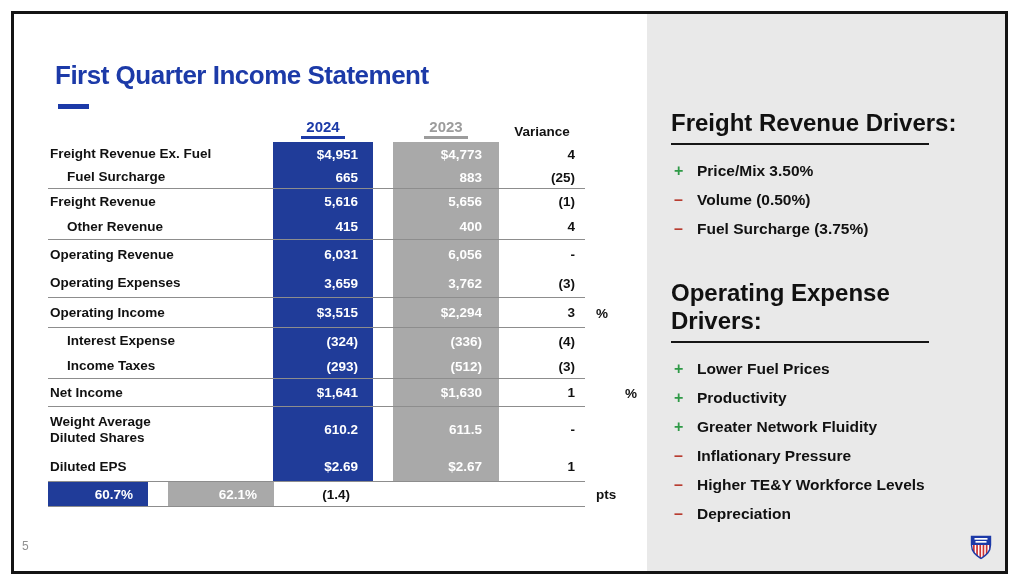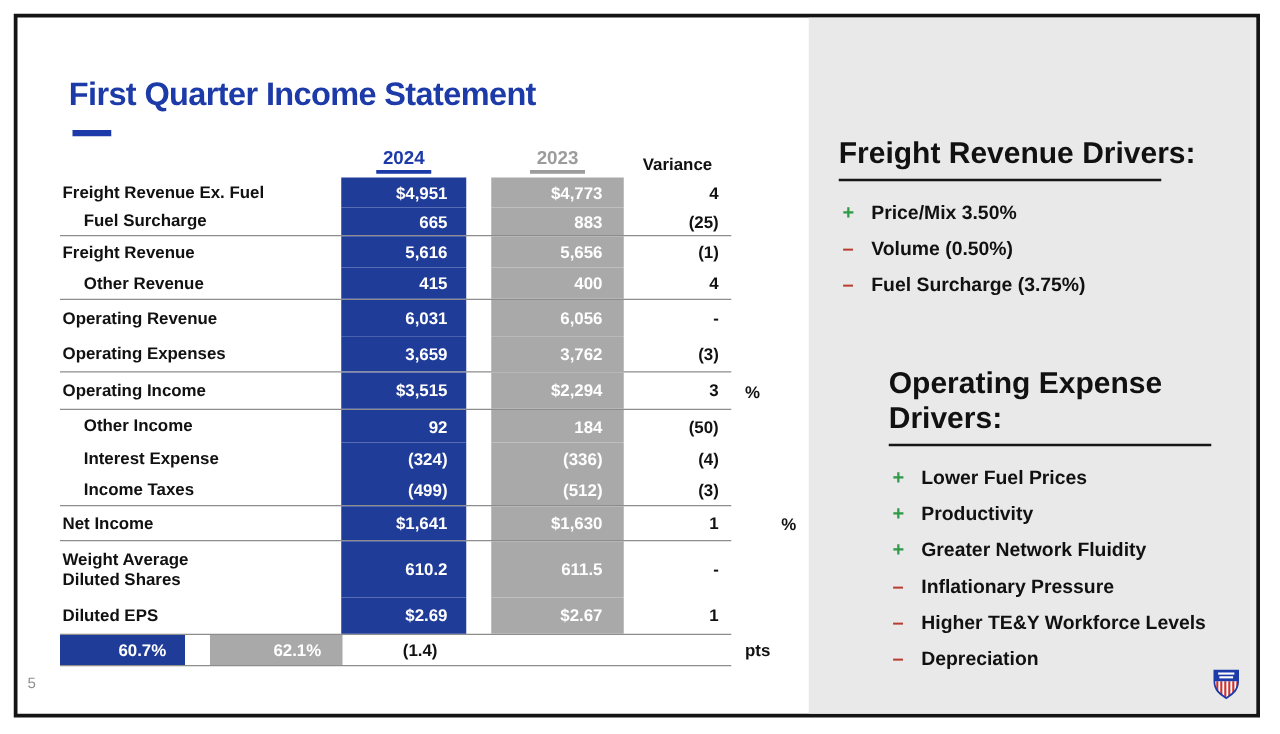--- a/index.html
+++ b/index.html
@@ -40,21 +40,21 @@
   .c-var { width:86px; display:flex; align-items:center; justify-content:flex-end;
     padding-right:10px; }
   .c-unit { width:40px; display:flex; align-items:center; padding-left:11px; }
 
   .page-number { position:absolute; left:8px; top:525px; font-size:12px; color:#909090; }
 
   
   .side-panel { position:absolute; right:0; top:0; width:358px; height:557px;
     background:var(--panel-bg); }
   .drv-section { position:absolute; left:24px; width:310px; }
-  .drv-0 { top:95px; } .drv-1 { top:279px;margin-left:40px; }
+  .drv-0 { top:95px; } .drv-1 { top:265px; }
   .drv-heading { font-size:24px; font-weight:bold; color:#111; }
   .drv-rule { width:258px; height:2px; background:#161616; margin-top:6px; }
   .drv-items { margin-top:11px; }
   .drv-item { height:29px; display:flex; align-items:center; }
   .drv-sign { width:26px; font-size:16px; font-weight:bold; padding-left:3px; }
   .drv-sign.plus { color:var(--green); }
   .drv-sign.minus { color:var(--red); }
   .drv-label { font-size:15.5px; font-weight:bold; color:#111; }
 
   .up-logo { position:absolute; left:323px; top:521px; }
@@ -142,42 +142,32 @@
       <div class="c-label">Operating Income</div>
       <div class="c-2024">$3,515</div>
       <div class="c-gap"></div>
       <div class="c-2023">$2,294</div>
       <div class="c-var">3</div>
     </div>
     <div class="c-unit">%</div>
   </div>
           <div class="t-row" style="height: 26px;">
     <div class="row-main">
-      <div class="c-label indent">Other Income</div>
-      <div class="c-2024">92</div>
-      <div class="c-gap"></div>
-      <div class="c-2023">184</div>
-      <div class="c-var">(50)</div>
-    </div>
-    <div class="c-unit"></div>
-  </div>
-          <div class="t-row" style="height: 26px;">
-    <div class="row-main">
       <div class="c-label indent">Interest Expense</div>
       <div class="c-2024">(324)</div>
       <div class="c-gap"></div>
       <div class="c-2023">(336)</div>
       <div class="c-var">(4)</div>
     </div>
     <div class="c-unit"></div>
   </div>
           <div class="t-row" style="height: 25px;">
     <div class="row-main sep">
       <div class="c-label indent">Income Taxes</div>
-      <div class="c-2024">(499)</div>
+      <div class="c-2024">(293)</div>
       <div class="c-gap"></div>
       <div class="c-2023">(512)</div>
       <div class="c-var">(3)</div>
     </div>
     <div class="c-unit"></div>
   </div>
           <div class="t-row" style="height: 28px; gap: 29px;">
     <div class="row-main sep">
       <div class="c-label">Net Income</div>
       <div class="c-2024">$1,641</div>

